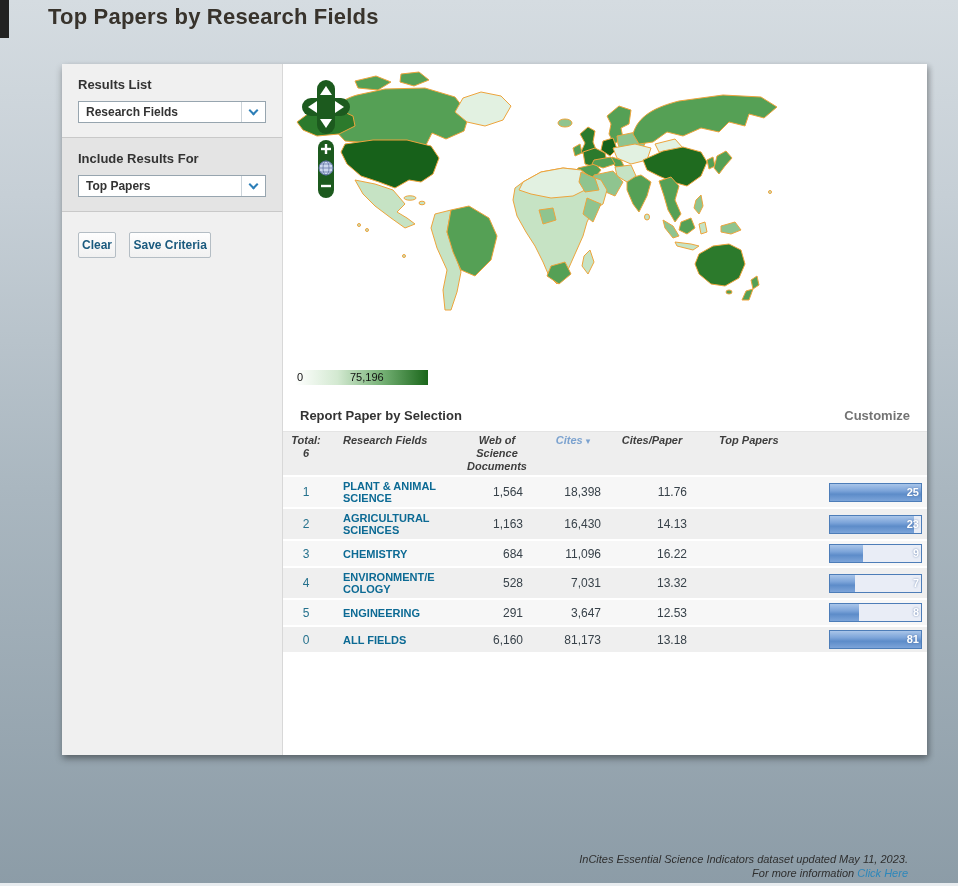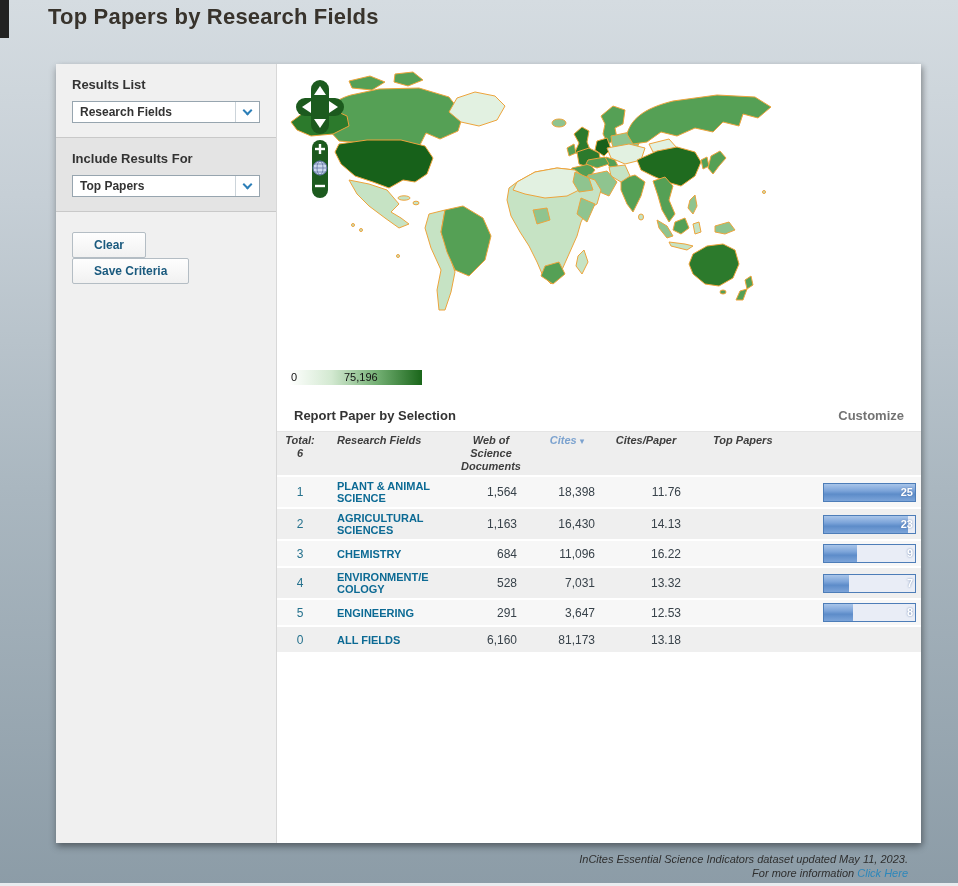--- a/index.html
+++ b/index.html
@@ -4,21 +4,21 @@
 <style>
   * { margin:0; padding:0; box-sizing:border-box; }
   html,body { width:958px; height:886px; }
   body { font-family:"Liberation Sans","DejaVu Sans",sans-serif; }
   .page { position:relative; width:958px; height:886px; overflow:hidden;
     background:linear-gradient(180deg,#d5dce1 0%,#c6cfd6 22%,#aab7c0 55%,#8c9ca7 100%); }
   .window-edge { position:absolute; left:0; top:0; width:9px; height:38px; background:#222; }
   .bottom-strip { position:absolute; left:0; bottom:0; width:100%; height:3px; background:#e8ecef; }
   .page-title { position:absolute; left:48px; top:4px; font-size:22px; font-weight:bold; color:#38332c; letter-spacing:.2px; }
 
-  .panel { position:absolute; left:56px; top:64px; width:865px; height:779px; display:flex;
+  .panel { position:absolute; left:62px; top:64px; width:865px; height:691px; display:flex;
     box-shadow:0 4px 7px rgba(0,0,0,.30), 3px 2px 5px rgba(0,0,0,.15); }
 
   
   .sidebar { width:220px; background:#f0f0f0; flex:none; display:flex; flex-direction:column; }
   .sb-sec { padding:13px 16px 14px 16px; }
   .sb-light { background:#f0f0f0; }
   .sb-dark { background:#e4e4e4; }
   .sb-sec + .sb-sec { border-top:1px solid #c9c9c9; }
   .sb-sec h2 { font-size:13px; font-weight:bold; color:#333; margin-bottom:9px; }
   .sb-buttons { flex:1; padding-top:20px; }
@@ -32,21 +32,21 @@
     border-radius:50%; background:#2d7fb8; color:#fff; font-size:10px; font-weight:bold; vertical-align:-2px; cursor:pointer; }
   .filter-note { font-size:11px; font-style:italic; font-weight:bold; color:#8a8a8a; line-height:13px; margin-bottom:8px; width:185px; }
   .add-filter { display:inline-block; font-size:12px; font-weight:bold; color:#1c7cb8; text-decoration:none; margin-bottom:5px; cursor:pointer; }
   .filter-box { width:190px; height:74px; background:#fff; border:1px solid #9aa5ad; padding:3px; }
   .filter-tag { display:flex; gap:4px; background:linear-gradient(180deg,#f9f9f9,#e0e0e0); border:1px solid #b2b2b2;
     border-radius:3px; padding:3px 5px; cursor:pointer; }
   .filter-tag .x { color:#8f8f8f; font-size:10px; font-weight:bold; line-height:12px; }
   .filter-tag .tag-text { font-size:11px; font-weight:bold; color:#4a4a4a; line-height:12px; }
 
   .btn { display:inline-block; background:linear-gradient(180deg,#fefefe,#f1f1f1); border:1px solid #b4bdc4;
-    border-radius:2px; padding:5px 21px; font-size:12px; font-weight:bold; color:#1a5a7e; cursor:pointer; margin-right:9px;
+    border-radius:2px; padding:5px 3px; font-size:12px; font-weight:bold; color:#1a5a7e; cursor:pointer; margin-right:9px;
     font-family:"Liberation Sans",sans-serif; }
 
   
   .content { width:645px; background:#fff; position:relative; border-left:1px solid #d8d8d8; }
   .map-header { height:49px; border-bottom:1px solid #dcdcdc; display:flex; align-items:center; padding:0 17px; }
   .map-header .mh-title { font-size:13px; font-weight:bold; color:#333; }
   .hide-vis { margin-left:auto; font-size:13px; font-weight:bold; color:#0a74a8; text-decoration:none; cursor:pointer; }
   .hide-vis .dash { margin-left:6px; }
 
   .map-area { height:336px; position:relative; background:#fff; }
@@ -327,20 +327,26 @@
                   <span class="bar-num">8</span>
                 </div>
               </div>
             </div>
             <div class="trow even">
               <div class="c c-rank">0</div>
               <div class="c c-field"><span>ALL FIELDS</span></div>
               <div class="c c-num c-docs">6,160</div>
               <div class="c c-num c-cites">81,173</div>
               <div class="c c-num c-cpp">13.18</div>
+              <div class="c c-top">
+                <div class="bar-track">
+                  <div class="bar-fill" style="width:100%"></div>
+                  <span class="bar-num">81</span>
+                </div>
+              </div>
             </div>
           </div>
       </div>
     </main>
   </div>
 
   <div class="footer">
     <div>InCites Essential Science Indicators dataset updated May 11, 2023.</div>
     <div>
       <span>For more information</span>

